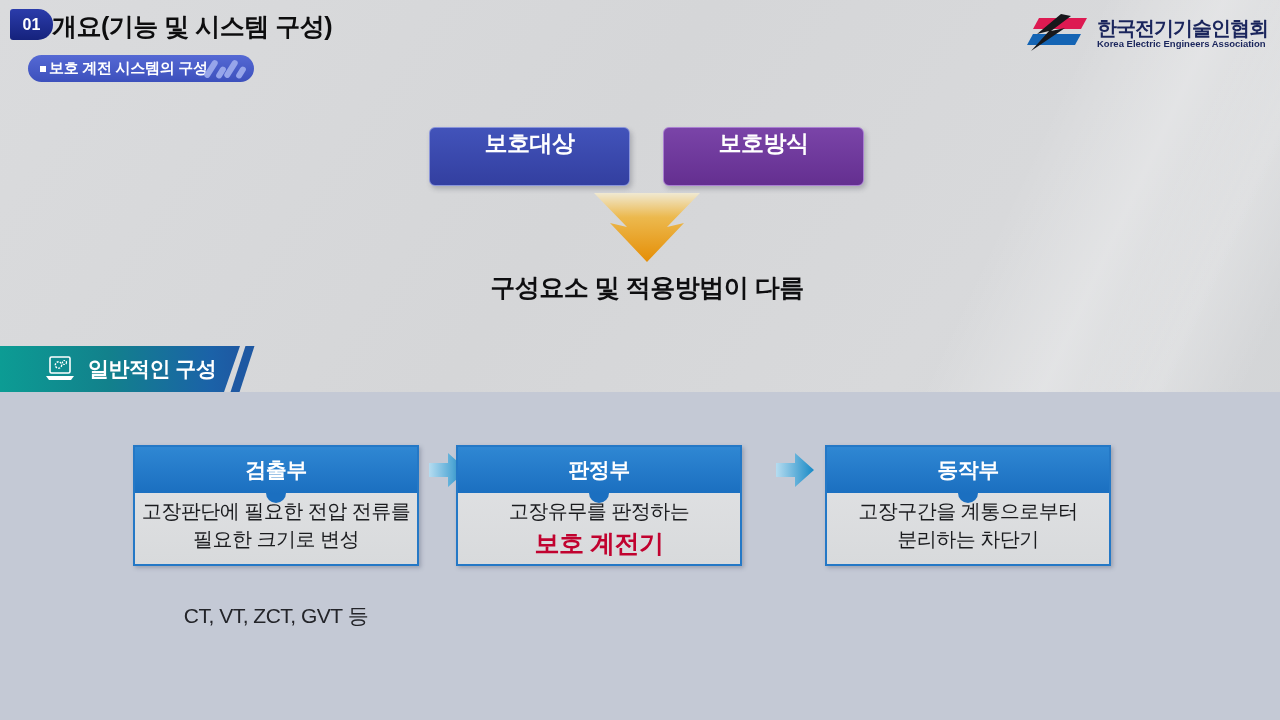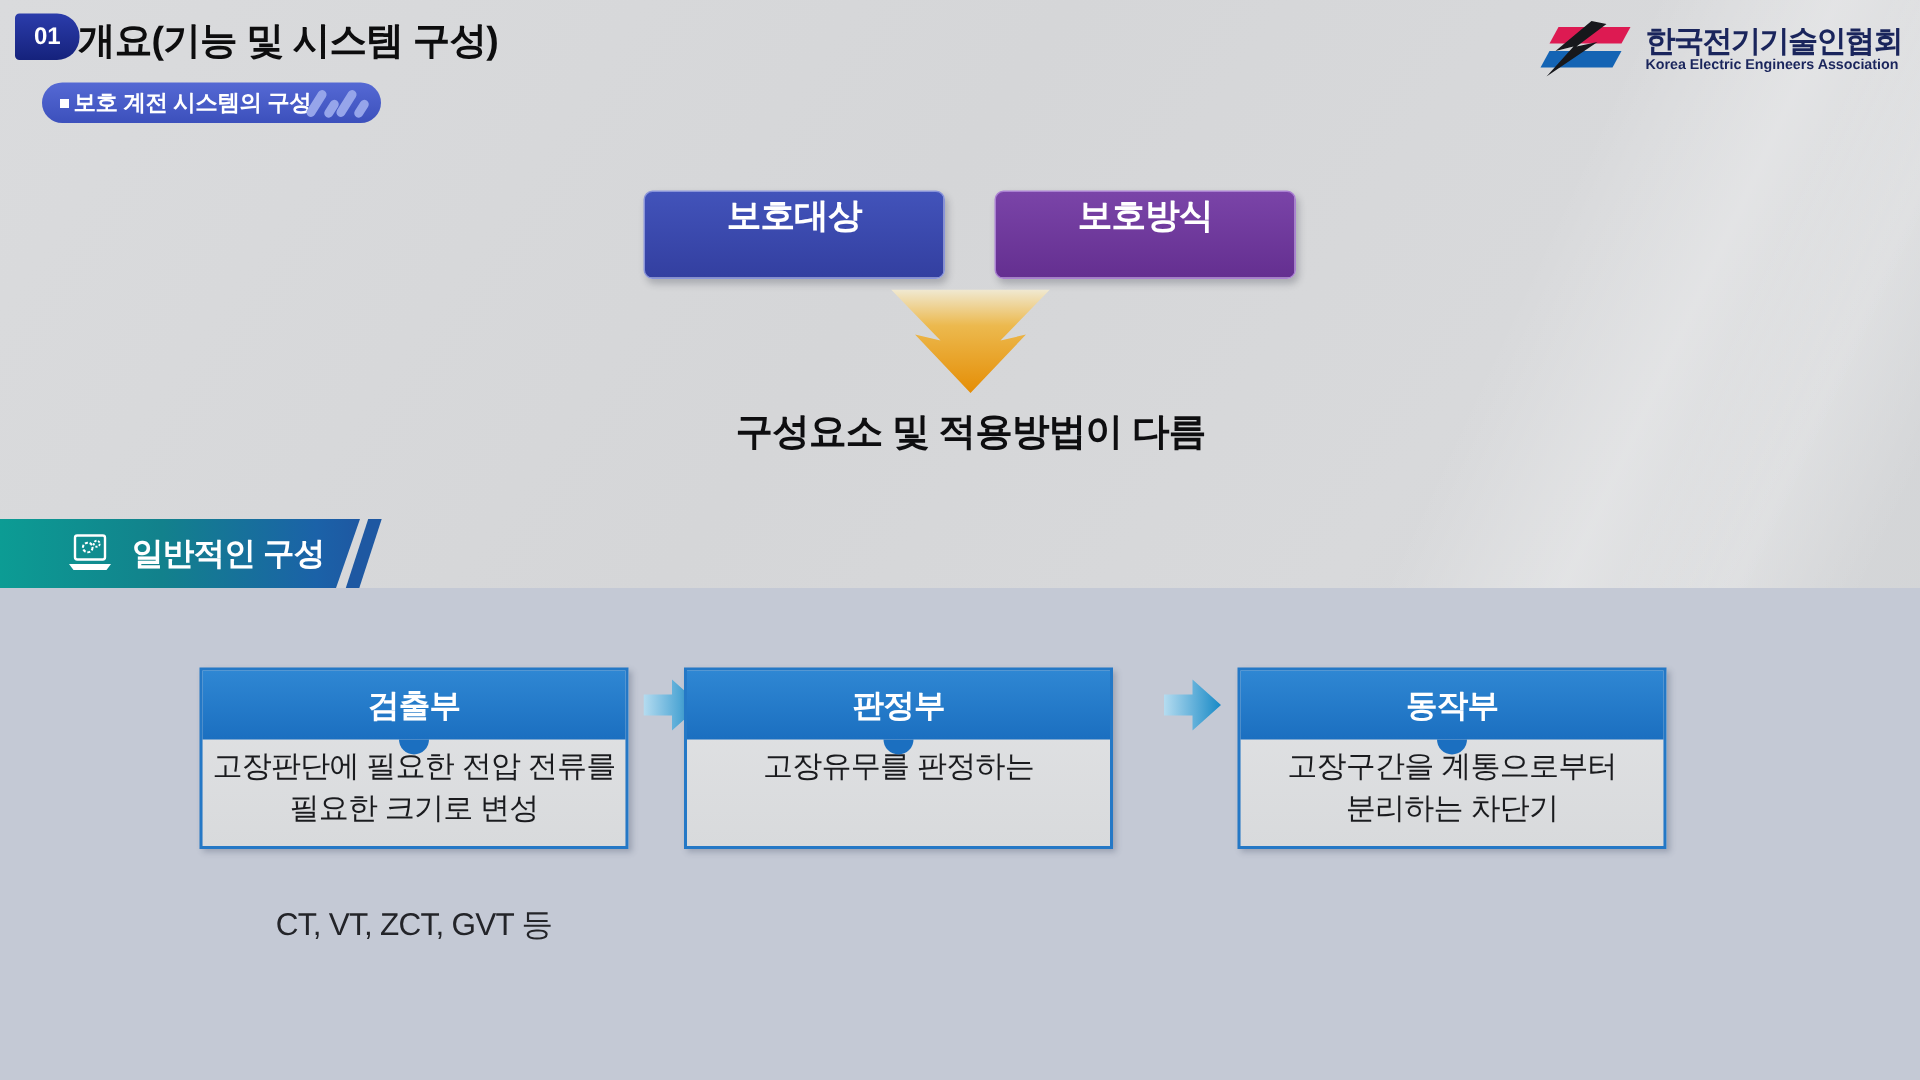--- a/index.html
+++ b/index.html
@@ -206,20 +206,21 @@
     <polygon points="0,12 19,12 19,2 38,19 19,36 19,26 0,26" fill="url(#gradCyan)"></polygon>
   </svg>
 
   <div class="fbox fbox-2">
     <div class="fbox-header">
       <span>판정부</span>
     </div>
     <div class="fbox-body">
       <div class="fbox-line">고장유무를 판정하는</div>
 
+      <div class="fbox-highlight">보호 계전기</div>
     </div>
   </div>
 
   <svg class="flow-arrow a2" width="38" height="38" viewBox="0 0 38 38">
     <polygon points="0,12 19,12 19,2 38,19 19,36 19,26 0,26" fill="url(#gradCyan)"></polygon>
   </svg>
 
   <div class="fbox fbox-3">
     <div class="fbox-header">
       <span>동작부</span>

